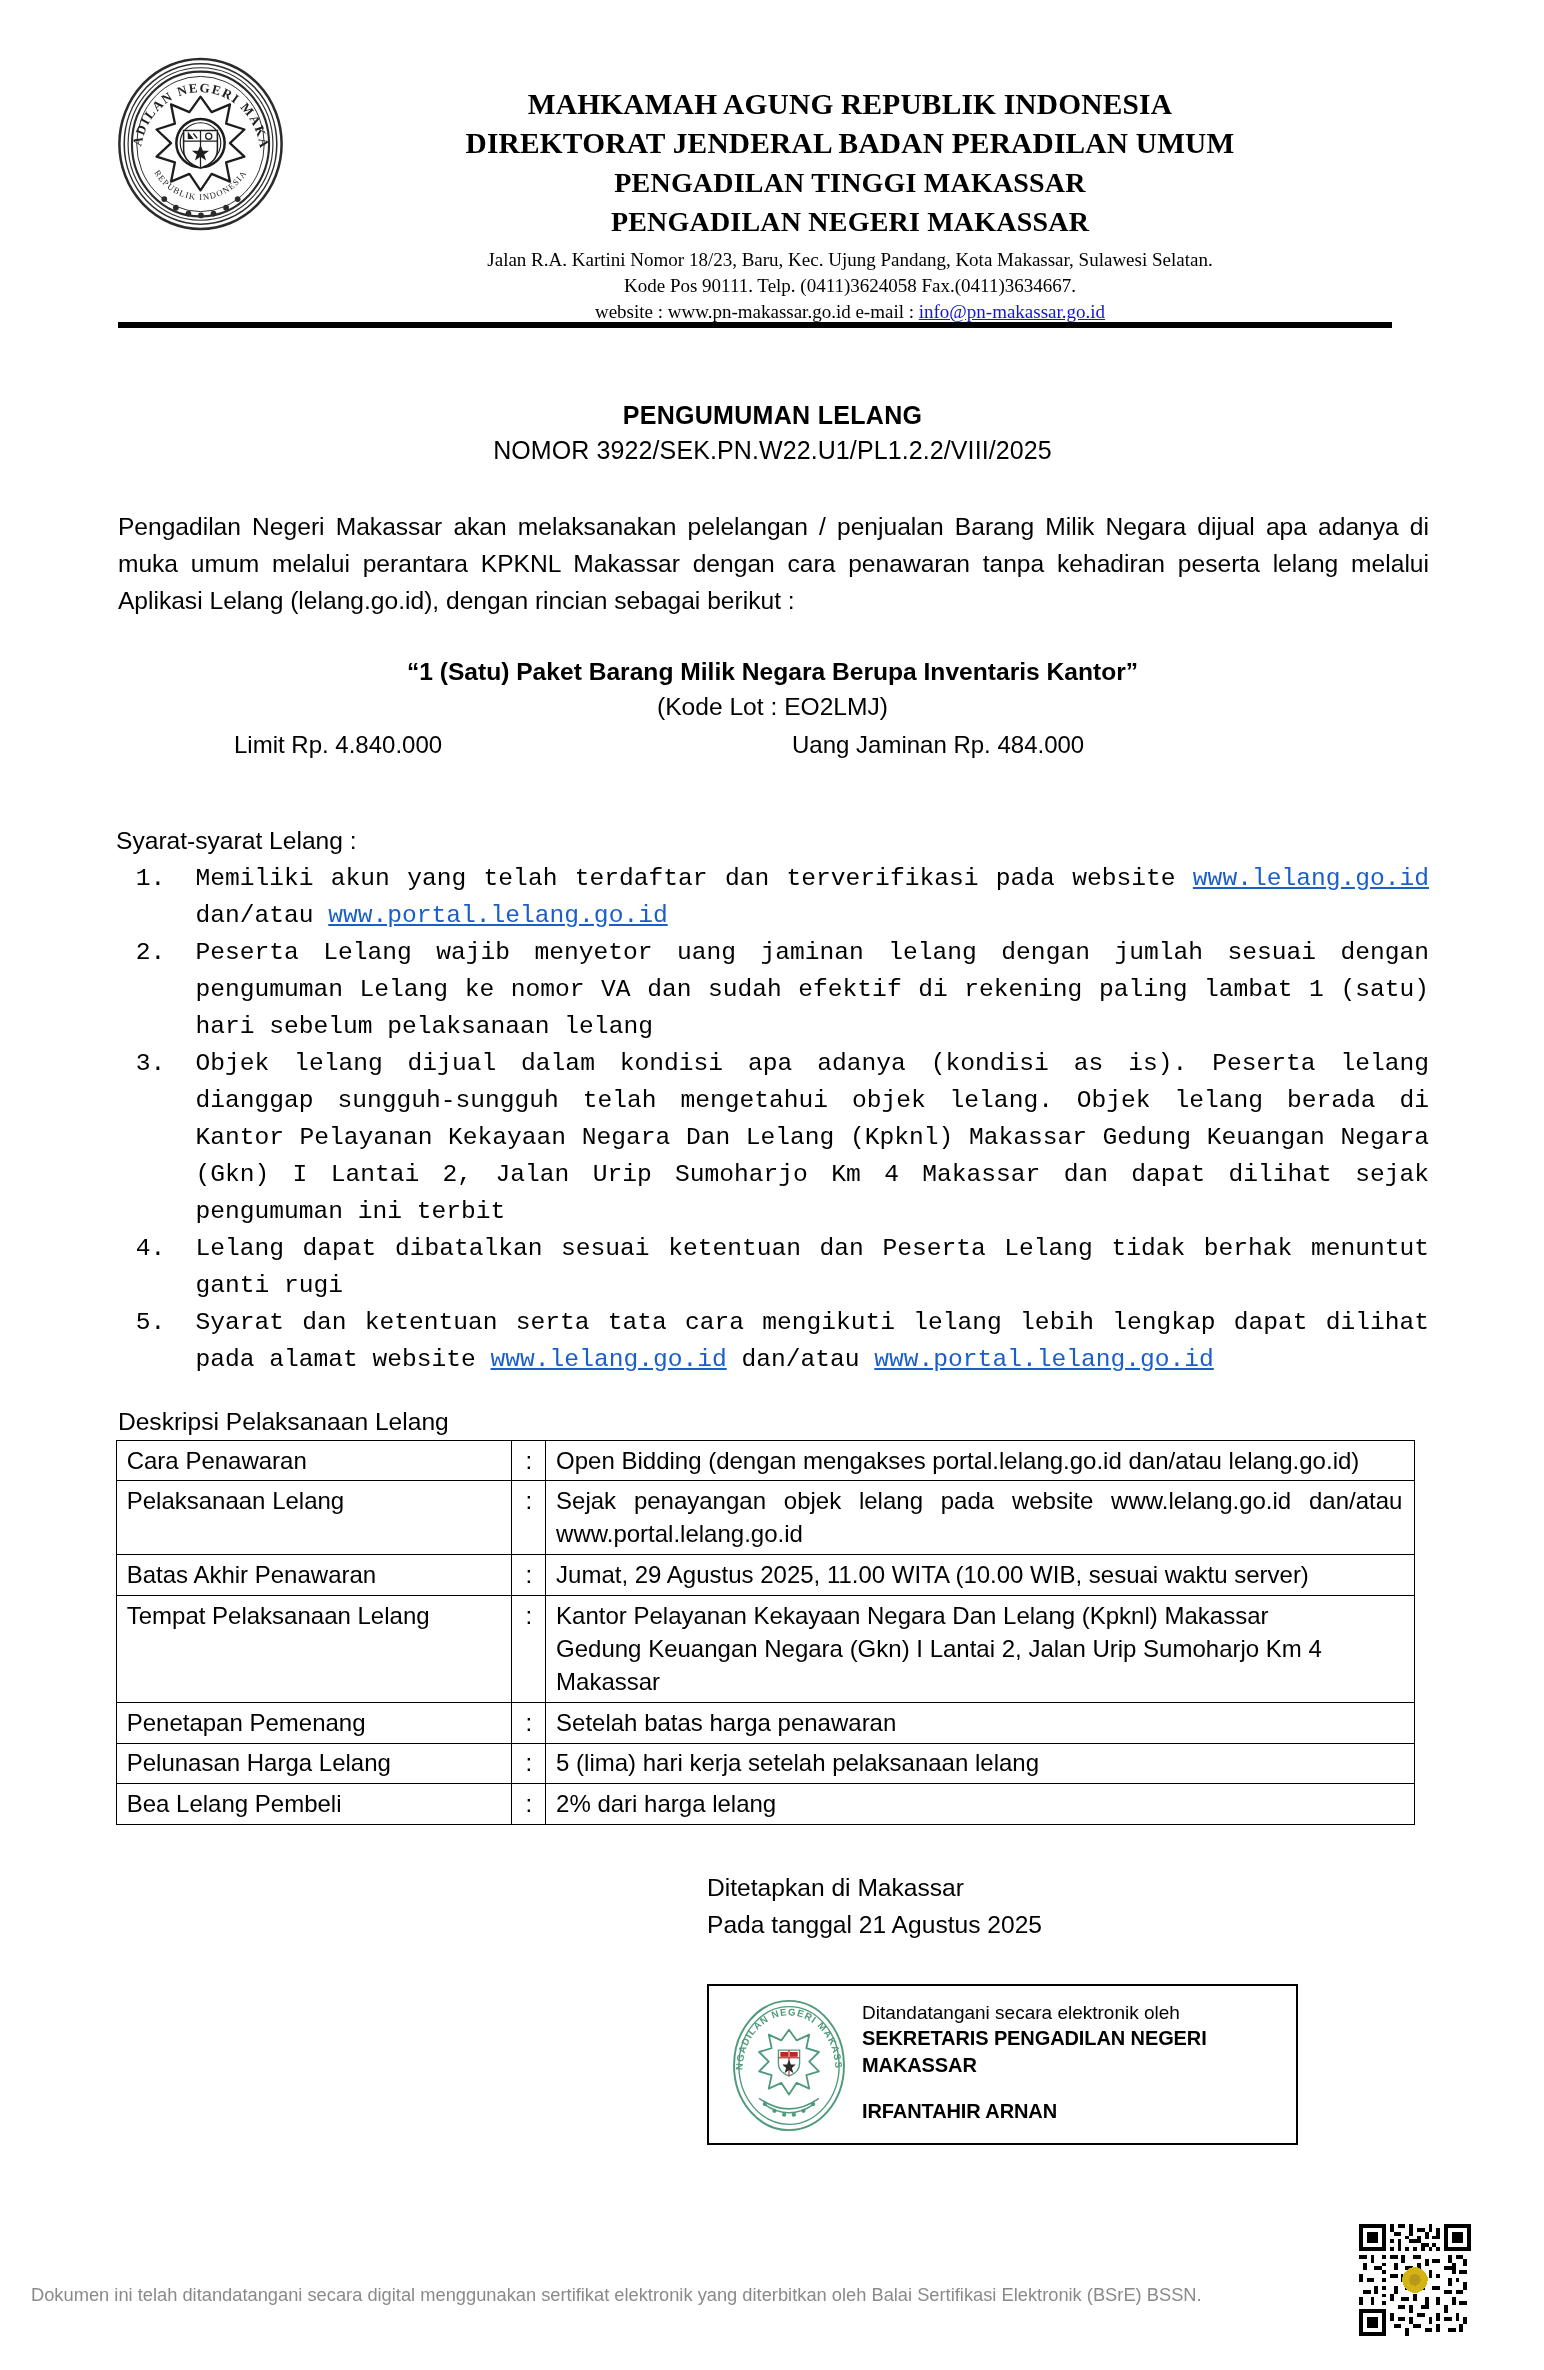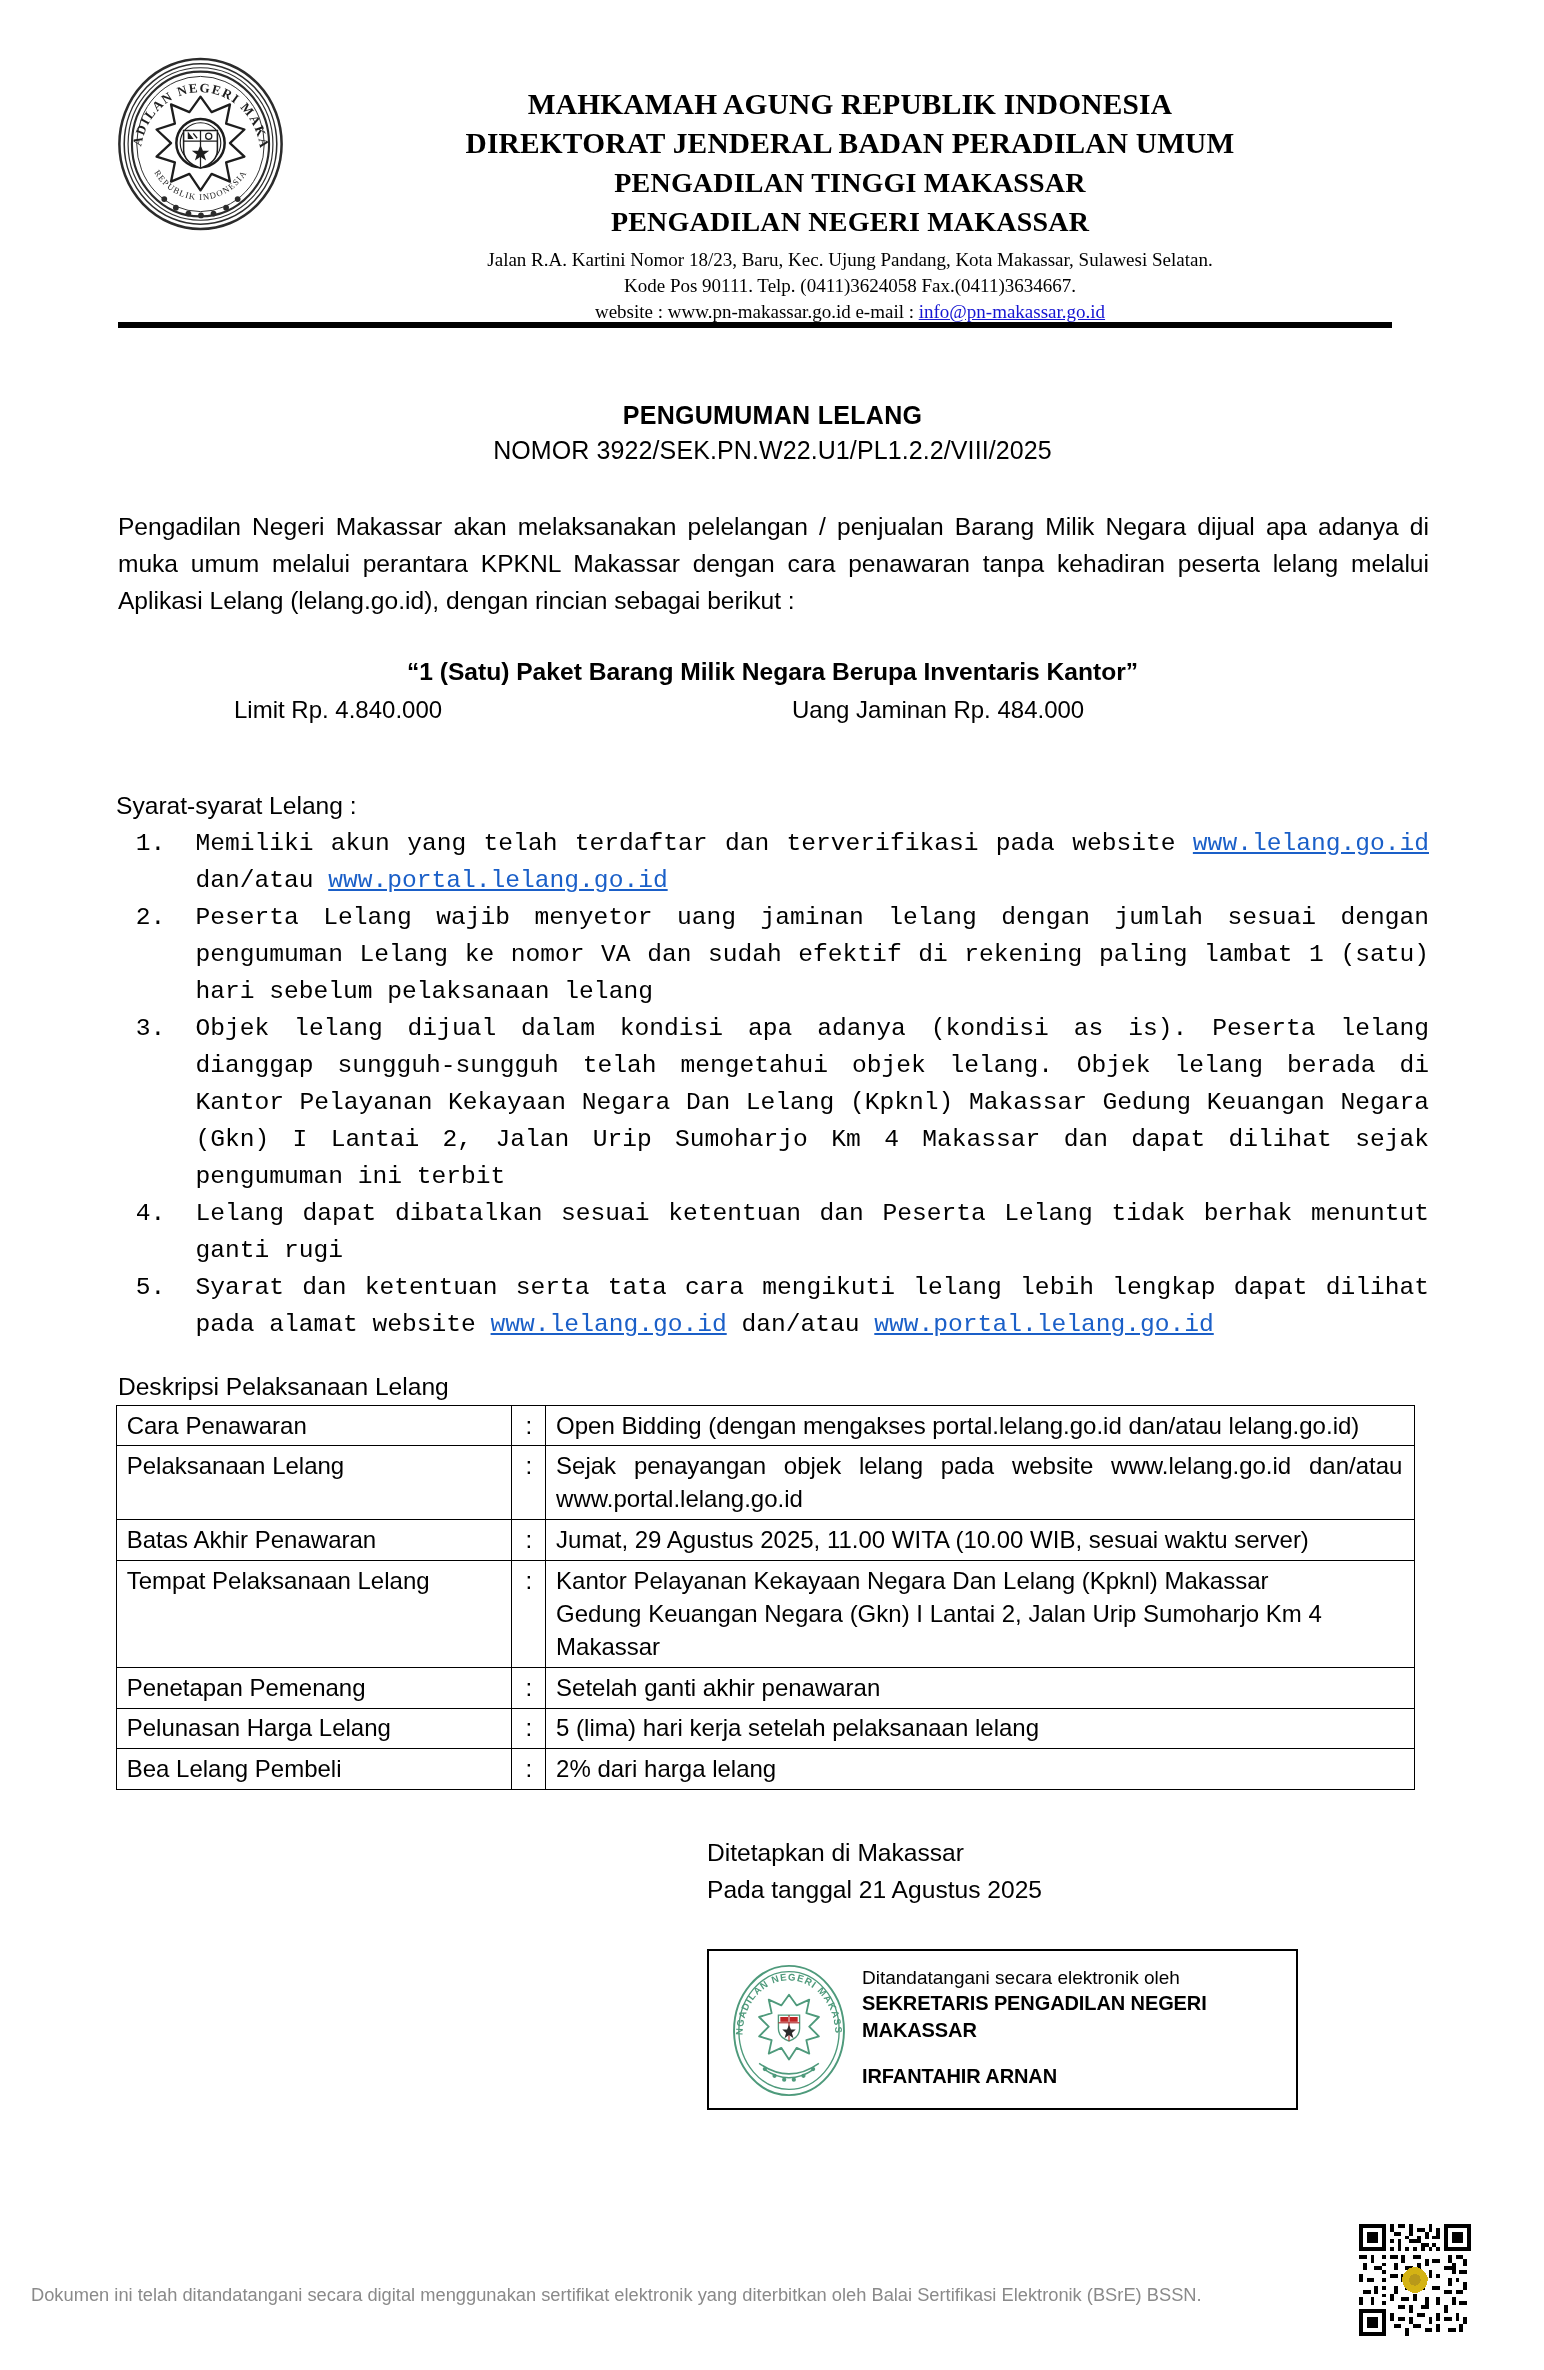--- a/index.html
+++ b/index.html
@@ -335,20 +335,21 @@
 
     <div id="title-block">
       <div id="announcement-title">PENGUMUMAN LELANG</div>
       <div id="announcement-number">NOMOR 3922/SEK.PN.W22.U1/PL1.2.2/VIII/2025</div>
     </div>
 
     <p id="intro-paragraph">Pengadilan Negeri Makassar akan melaksanakan pelelangan / penjualan Barang Milik Negara dijual apa adanya di muka umum melalui perantara KPKNL Makassar dengan cara penawaran tanpa kehadiran peserta lelang melalui Aplikasi Lelang (lelang.go.id), dengan rincian sebagai berikut :</p>
 
     <div id="lot-block">
       <div id="lot-title">“1 (Satu) Paket Barang Milik Negara Berupa Inventaris Kantor”</div>
+      <div id="lot-code">(Kode Lot : EO2LMJ)</div>
       <div id="lot-prices">
         <span id="lot-limit">Limit Rp. 4.840.000</span>
         <span id="lot-deposit">Uang Jaminan Rp. 484.000</span>
       </div>
     </div>
 
     <div id="syarat-heading">Syarat-syarat Lelang :</div>
     <ol id="syarat-list">
       <li><span>Memiliki akun yang telah terdaftar dan terverifikasi pada website </span><a class="link" href="#">www.lelang.go.id</a><span> dan/atau </span><a class="link" href="#">www.portal.lelang.go.id</a></li>
       <li>Peserta Lelang wajib menyetor uang jaminan lelang dengan jumlah sesuai dengan pengumuman Lelang ke nomor VA dan sudah efektif di rekening paling lambat 1 (satu) hari sebelum pelaksanaan lelang</li>
@@ -380,21 +381,21 @@
           <td class="label">Tempat Pelaksanaan Lelang</td>
           <td class="colon">:</td>
           <td class="value nojust">
             <span>Kantor Pelayanan Kekayaan Negara Dan Lelang (Kpknl) Makassar</span><br>
             <span>Gedung Keuangan Negara (Gkn) I Lantai 2, Jalan Urip Sumoharjo Km 4 Makassar</span>
           </td>
         </tr>
         <tr>
           <td class="label">Penetapan Pemenang</td>
           <td class="colon">:</td>
-          <td class="value nojust">Setelah ganti akhir penawaran</td>
+          <td class="value nojust">Setelah batas harga penawaran</td>
         </tr>
         <tr>
           <td class="label">Pelunasan Harga Lelang</td>
           <td class="colon">:</td>
           <td class="value nojust">5 (lima) hari kerja setelah pelaksanaan lelang</td>
         </tr>
         <tr>
           <td class="label">Bea Lelang Pembeli</td>
           <td class="colon">:</td>
           <td class="value nojust">2% dari harga lelang</td>

